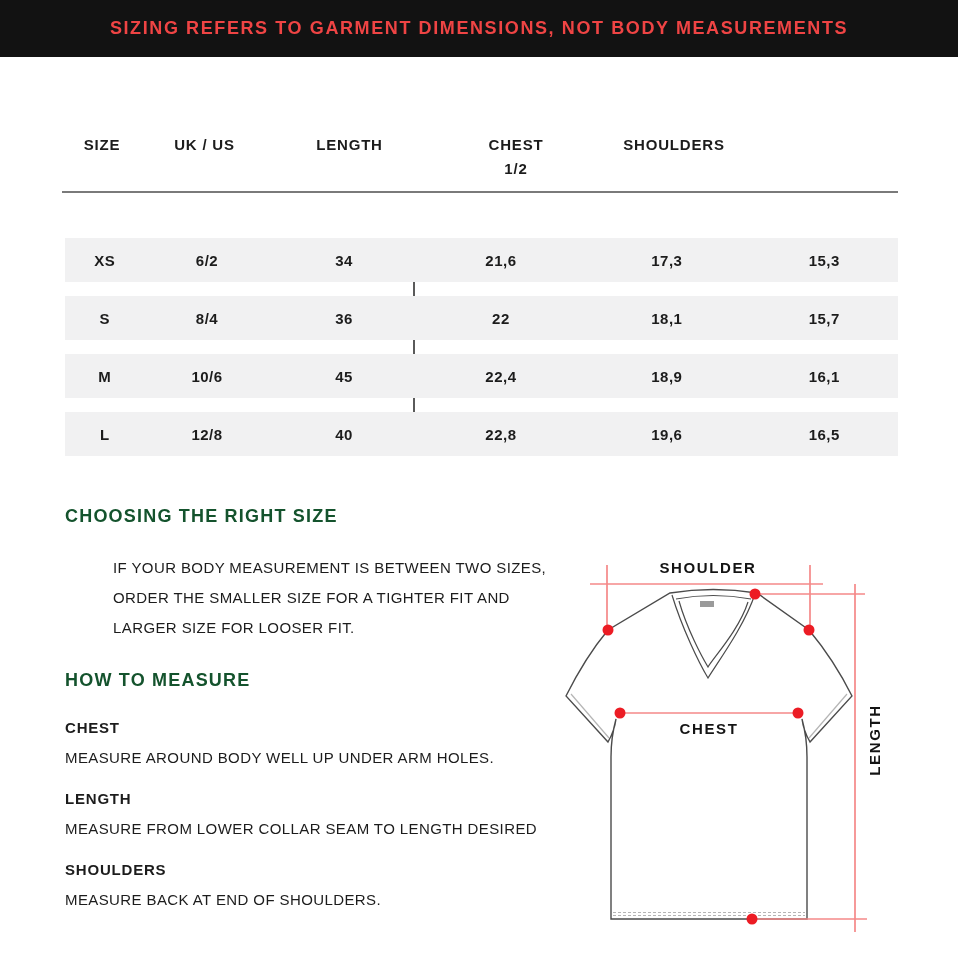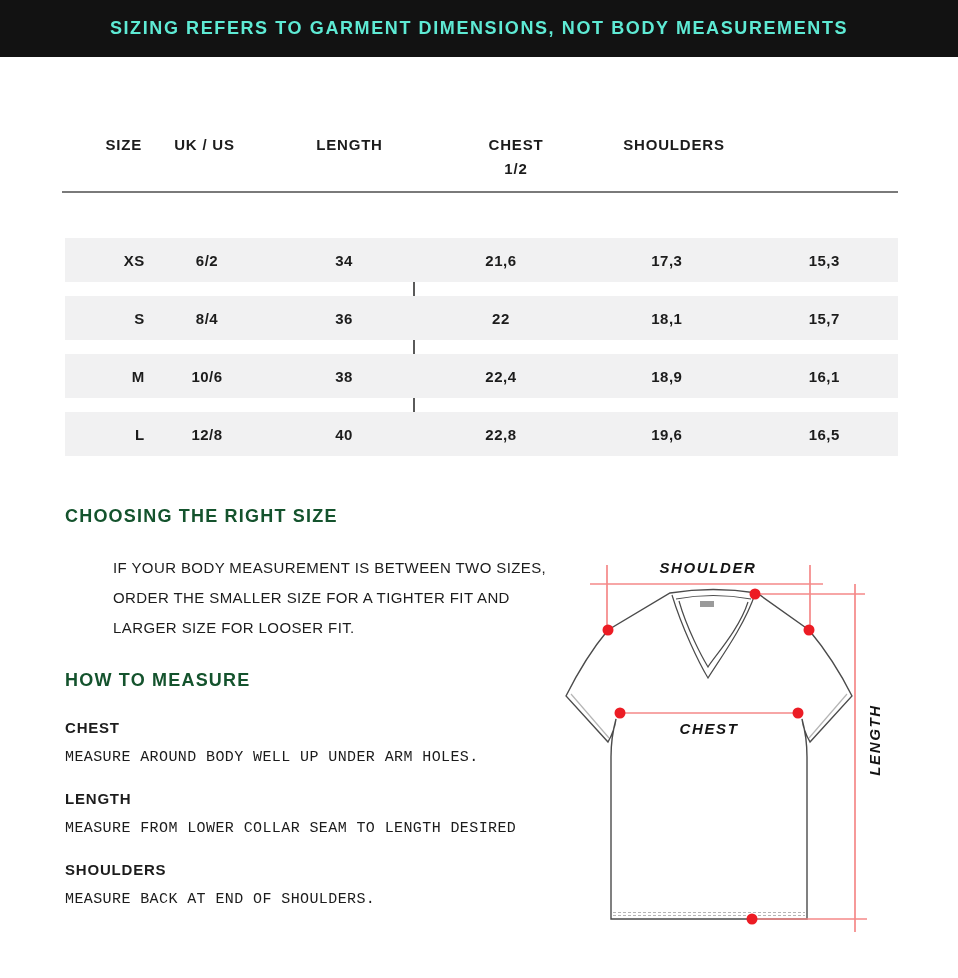--- a/index.html
+++ b/index.html
@@ -18,46 +18,46 @@
   body{
     position:relative;background:#fff;overflow:hidden;
     font-family:"Liberation Sans",sans-serif;color:var(--text-dark);
   }
   
   .banner{
     position:absolute;top:0;left:0;width:958px;height:57px;
     background:var(--banner-black);display:flex;align-items:center;justify-content:center;
   }
   .banner span{
-    color:#5eead4;font-size:18px;font-weight:700;letter-spacing:1.6px;white-space:nowrap;
+    color:#ef4444;font-size:18px;font-weight:700;letter-spacing:1.6px;white-space:nowrap;
   }
   
   .size-table{position:absolute;left:62px;top:57px;width:836px;height:400px;}
   .thead{position:absolute;top:78px;left:0;width:836px;display:flex;}
   .th{font-size:15px;font-weight:700;letter-spacing:0.8px;text-align:center;line-height:20px;}
   .th .sub{display:block;margin-top:4px;}
   .rule{position:absolute;top:134px;left:0;width:836px;height:2px;background:var(--rule-gray);}
   .tbody{position:absolute;top:0;left:0;width:836px;}
   .col-divider{position:absolute;left:351px;top:181px;width:2px;height:208px;background:var(--divider-gray);}
   .trow{position:absolute;left:3px;width:833px;height:44px;background:var(--row-gray);display:flex;align-items:center;}
   .trow.r0{top:181px;}.trow.r1{top:239px;}.trow.r2{top:297px;}.trow.r3{top:355px;}
   .td{font-size:15px;font-weight:700;letter-spacing:0.5px;text-align:center;}
-  .c0{width:80px;text-align:right;}.c1{width:125px;}.c2{width:150px;}.c3{width:165px;}.c4{width:168px;}.c5{width:148px;}
+  .c0{width:80px;}.c1{width:125px;}.c2{width:150px;}.c3{width:165px;}.c4{width:168px;}.c5{width:148px;}
   
   .section{position:absolute;left:65px;}
   .section h2{font-size:18px;font-weight:700;letter-spacing:1.2px;color:#14532d;}
   .choosing{top:506px;width:505px;}
   .choosing p{margin-top:26px;font-size:15px;line-height:30px;letter-spacing:0.4px;margin-left:48px;}
   .how-to{top:670px;width:482px;}
   .how-to h2{margin-bottom:28px;}
   .measure-item{margin-bottom:18px;}
   .measure-item h3{font-size:15px;font-weight:700;letter-spacing:0.8px;margin-bottom:8px;}
-  .measure-item p{font-size:15px;line-height:28px;letter-spacing:0.4px;font-family:Liberation Mono, monospace;}
+  .measure-item p{font-size:15px;line-height:28px;letter-spacing:0.4px;}
   
-  .diagram{position:absolute;left:555px;top:550px;width:400px;height:400px;font-style:italic;}
+  .diagram{position:absolute;left:555px;top:550px;width:400px;height:400px;}
   .shirt{stroke:var(--outline-gray);stroke-width:1.4;fill:#fff;}
   .shirt-line{stroke:var(--outline-gray);stroke-width:1.2;fill:none;}
   .stitch{stroke:var(--stitch-gray);stroke-width:1.2;fill:none;}
   .redline{stroke:var(--line-red);stroke-width:1.7;fill:none;}
   .dot{fill:var(--dot-red);}
   .dlabel{font-family:"Liberation Sans",sans-serif;font-size:15px;font-weight:700;letter-spacing:1.6px;fill:#141414;}
   .tag{fill:#9a9a9a;stroke:none;}
 </style>
 </head>
 <body>
@@ -90,21 +90,21 @@
       <div class="td c0">S</div>
       <div class="td c1">8/4</div>
       <div class="td c2">36</div>
       <div class="td c3">22</div>
       <div class="td c4">18,1</div>
       <div class="td c5">15,7</div>
     </div>
     <div class="trow r2">
       <div class="td c0">M</div>
       <div class="td c1">10/6</div>
-      <div class="td c2">38</div>
+      <div class="td c2">45</div>
       <div class="td c3">22,4</div>
       <div class="td c4">18,9</div>
       <div class="td c5">16,1</div>
     </div>
     <div class="trow r3">
       <div class="td c0">L</div>
       <div class="td c1">12/8</div>
       <div class="td c2">40</div>
       <div class="td c3">22,8</div>
       <div class="td c4">19,6</div>

